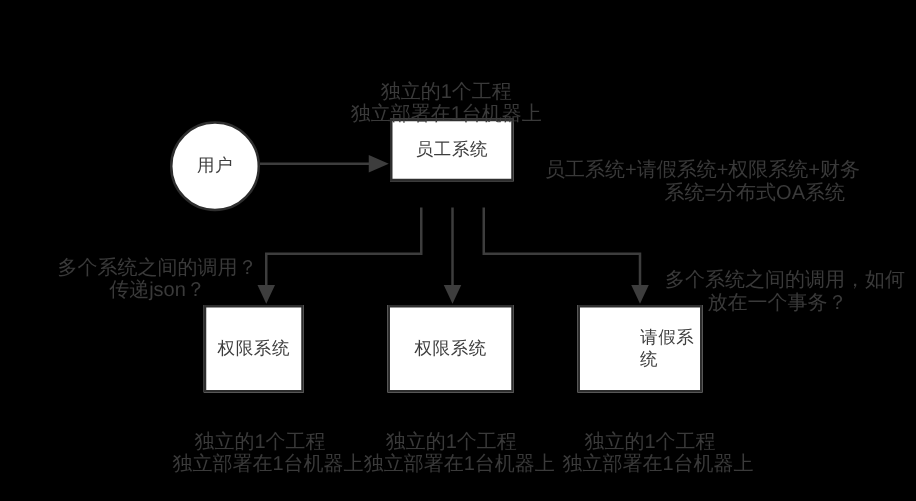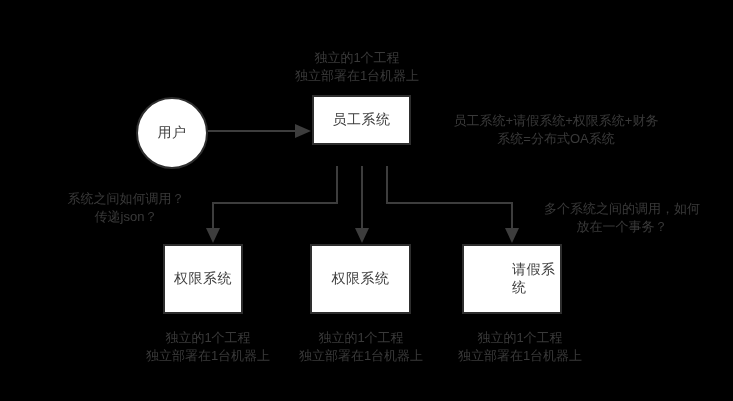--- a/index.html
+++ b/index.html
@@ -42,35 +42,36 @@
     font-size: 14px;
     letter-spacing: 0.5px;
     display: flex;
     align-items: center;
     justify-content: center;
   }
   .node.circle { border-radius: 50%; }
   .note {
     position: absolute;
     color: var(--note-text);
-    font-size: 13px;
+    font-size: 16px;
     line-height: 18px;
     text-align: center;
     white-space: nowrap;
+    margin-top: 16px;
   }
   .note div { white-space: nowrap; }
   
   .n-user       { left: 136px; top:  97px; width:  72px; height: 72px; }
   .n-employee   { left: 312px; top:  95px; width:  99px; height: 50px; }
   .n-permission { left: 163px; top: 244px; width: 80px; height: 70px; }
   .n-finance    { left: 310px; top: 244px; width: 101px; height: 70px; }
   .n-leave      { left: 462px; top: 244px; width: 100px; height: 70px; padding-left: 48px; }
   
   .note-employee-top { left: 237px; top:  49px; width: 240px; }
-  .note-formula      { left: 436px; top: 112px; width: 240px; }
+  .note-formula      { left: 436px; top: 112px; width: 240px; text-align: right; }
   .note-call-q       { left:  36px; top: 190px; width: 180px; }
   .note-txn-q        { left: 532px; top: 200px; width: 180px; }
   .note-permission   { left: 138px; top: 329px; width: 140px; }
   .note-finance      { left: 291px; top: 329px; width: 140px; }
   .note-leave        { left: 450px; top: 329px; width: 140px; }
 </style>
 </head>
 <body>
 
 <div class="canvas">
@@ -122,21 +123,21 @@
     <div>独立的1个工程</div>
     <div>独立部署在1台机器上</div>
   </div>
 
   <div class="note note-formula">
     <div>员工系统+请假系统+权限系统+财务</div>
     <div>系统=分布式OA系统</div>
   </div>
 
   <div class="note note-call-q">
-    <div>系统之间如何调用？</div>
+    <div>多个系统之间的调用？</div>
     <div>传递json？</div>
   </div>
 
   <div class="note note-txn-q">
     <div>多个系统之间的调用，如何</div>
     <div>放在一个事务？</div>
   </div>
 
   <div class="note note-permission">
     <div>独立的1个工程</div>

